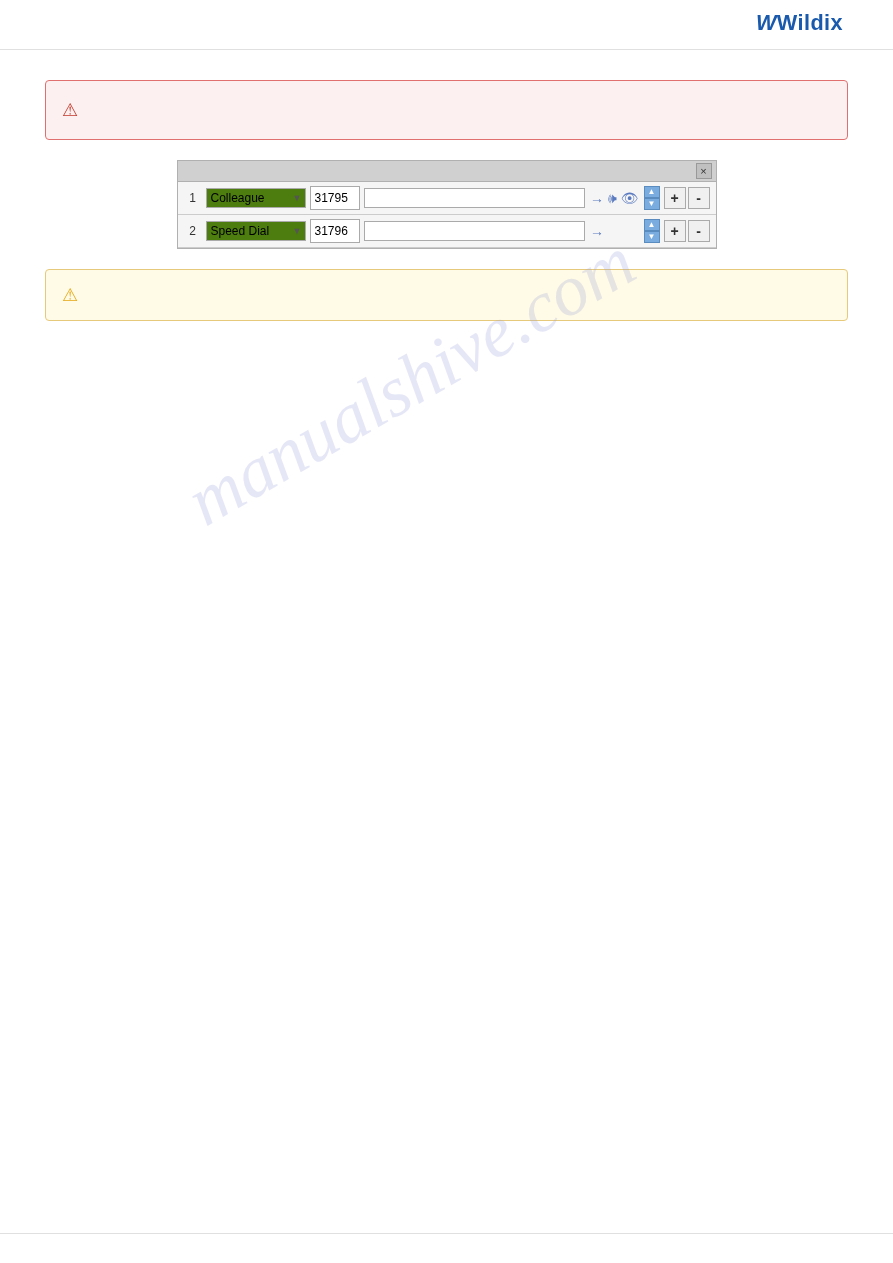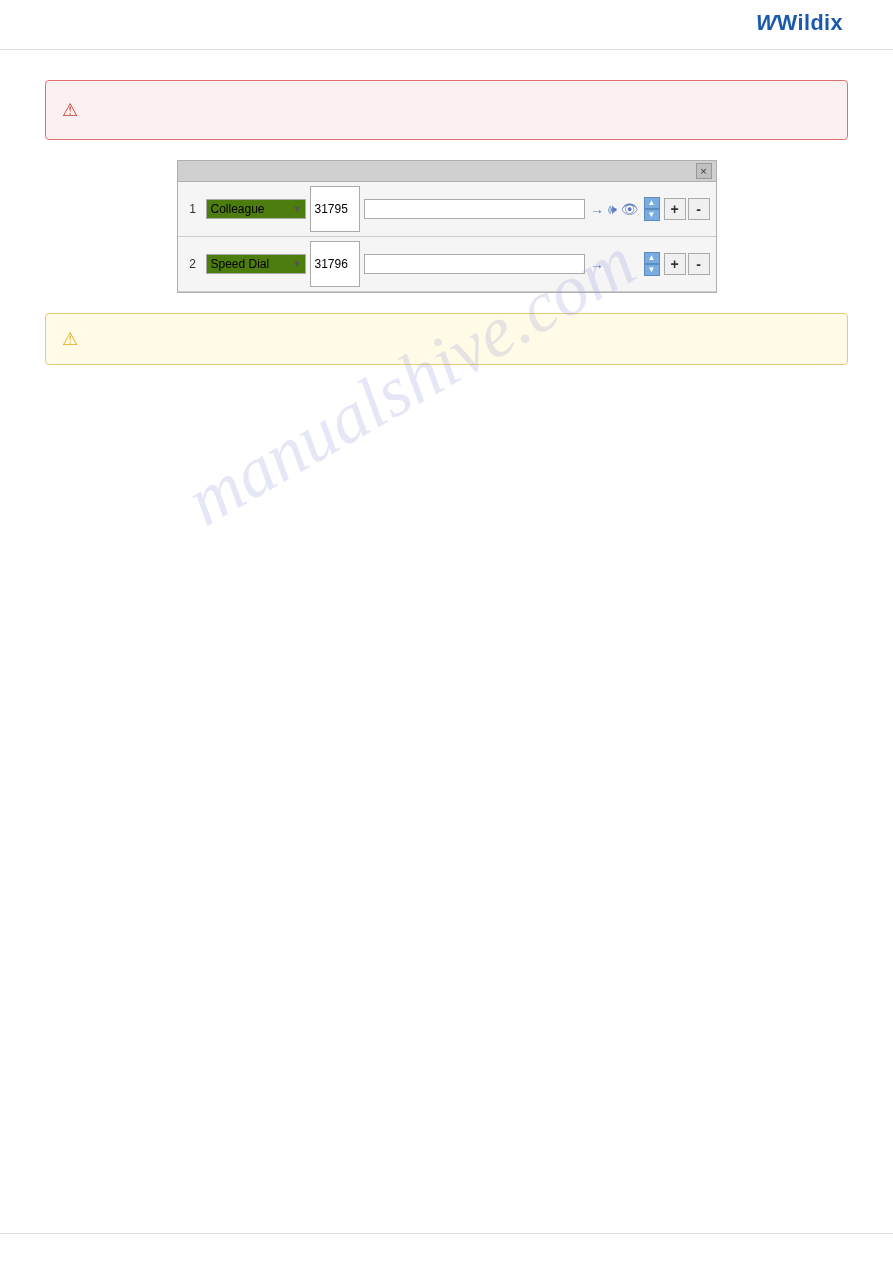--- a/index.html
+++ b/index.html
@@ -151,21 +151,21 @@
       transform: translateY(-50%);
       pointer-events: none;
       font-size: 9px;
       color: #555;
     }
 
     .row-number-input {
       width: 50px;
       font-size: 12px;
       border: 1px solid #aaa;
-      padding: 15px 4px;
+      padding: 4px 4px;
       flex-shrink: 0;
     }
 
     .row-text-input {
       flex: 1;
       font-size: 12px;
       border: 1px solid #aaa;
       padding: 2px 4px;
     }
 

